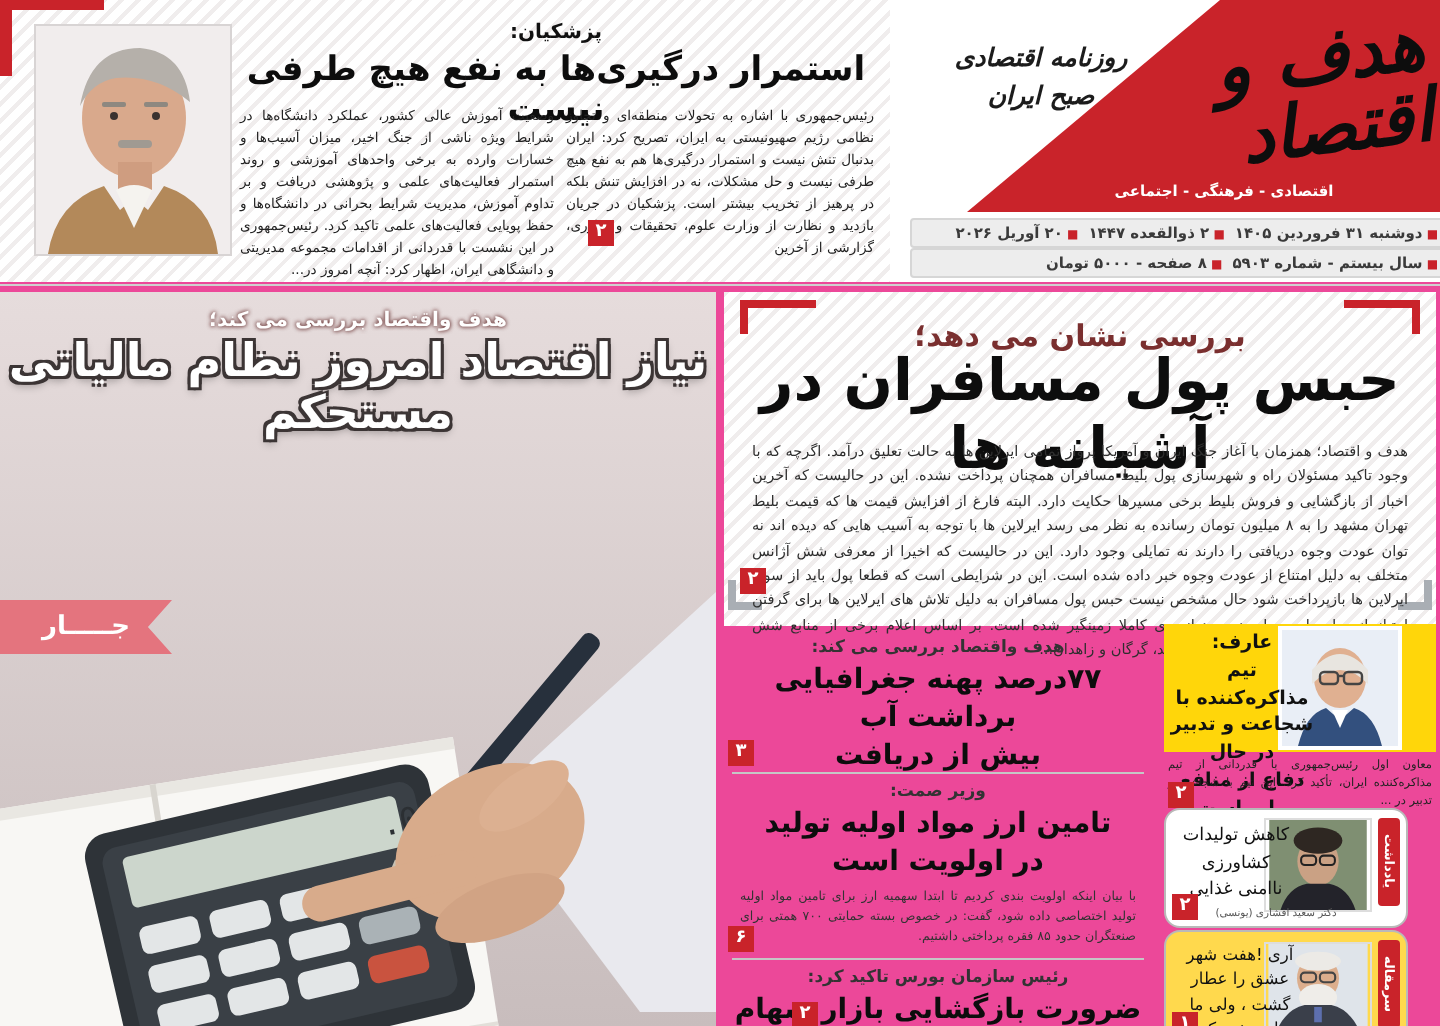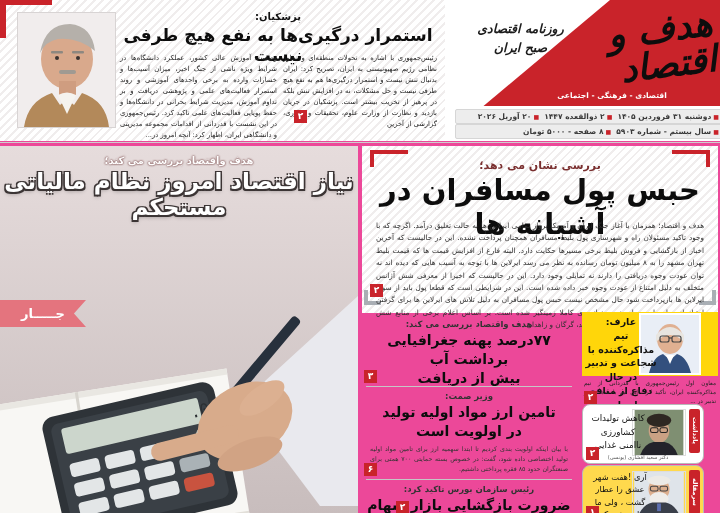--- a/index.html
+++ b/index.html
@@ -41,21 +41,21 @@
   .db1{top:109px;} .db2{top:124px;}
   .seg{margin-left:5px;}
   .seg::before{content:"■ ";color:#c9232a;font-size:6px;}
 
   .hline{left:0;top:142px;width:720px;height:1px;background:#cfcfcf;}
 
   
   .lead{left:362px;top:146px;width:356px;height:167px;}
   .br{position:absolute;background:#c9232a;}
   .brg{position:absolute;background:#a9aeb4;}
-  .lead-kicker{left:0;top:13px;width:100%;font-size:11px;font-weight:bold;color:#7a2f2f;}
+  .lead-kicker{left:0;top:13px;width:100%;font-size:15px;font-weight:bold;color:#7a2f2f;}
   .lead-headline{left:0;top:27px;width:100%;font-size:29px;font-weight:900;color:#0d0d0d;letter-spacing:-0.5px;}
   .lead-body{left:14px;top:74px;width:328px;font-size:7.3px;line-height:1.7;color:#2e2e2e;}
   .lead-badge{left:8px;top:138px;}
 
   
   .feat{left:0;top:146px;width:358px;height:367px;overflow:hidden;}
   .feat-kicker{left:0;top:9px;width:100%;font-size:10px;font-weight:bold;color:#fff;
                text-shadow:0 0 2px #7a4a4a,0 0 2px #7a4a4a;}
   .feat-headline{left:2px;top:22px;width:354px;font-size:23px;font-weight:900;color:#fff;letter-spacing:-0.5px;
      text-shadow:-1.5px -1.5px 0 #3c3535,1.5px -1.5px 0 #3c3535,-1.5px 1.5px 0 #3c3535,1.5px 1.5px 0 #3c3535,0 2px 4px rgba(0,0,0,.35);}

